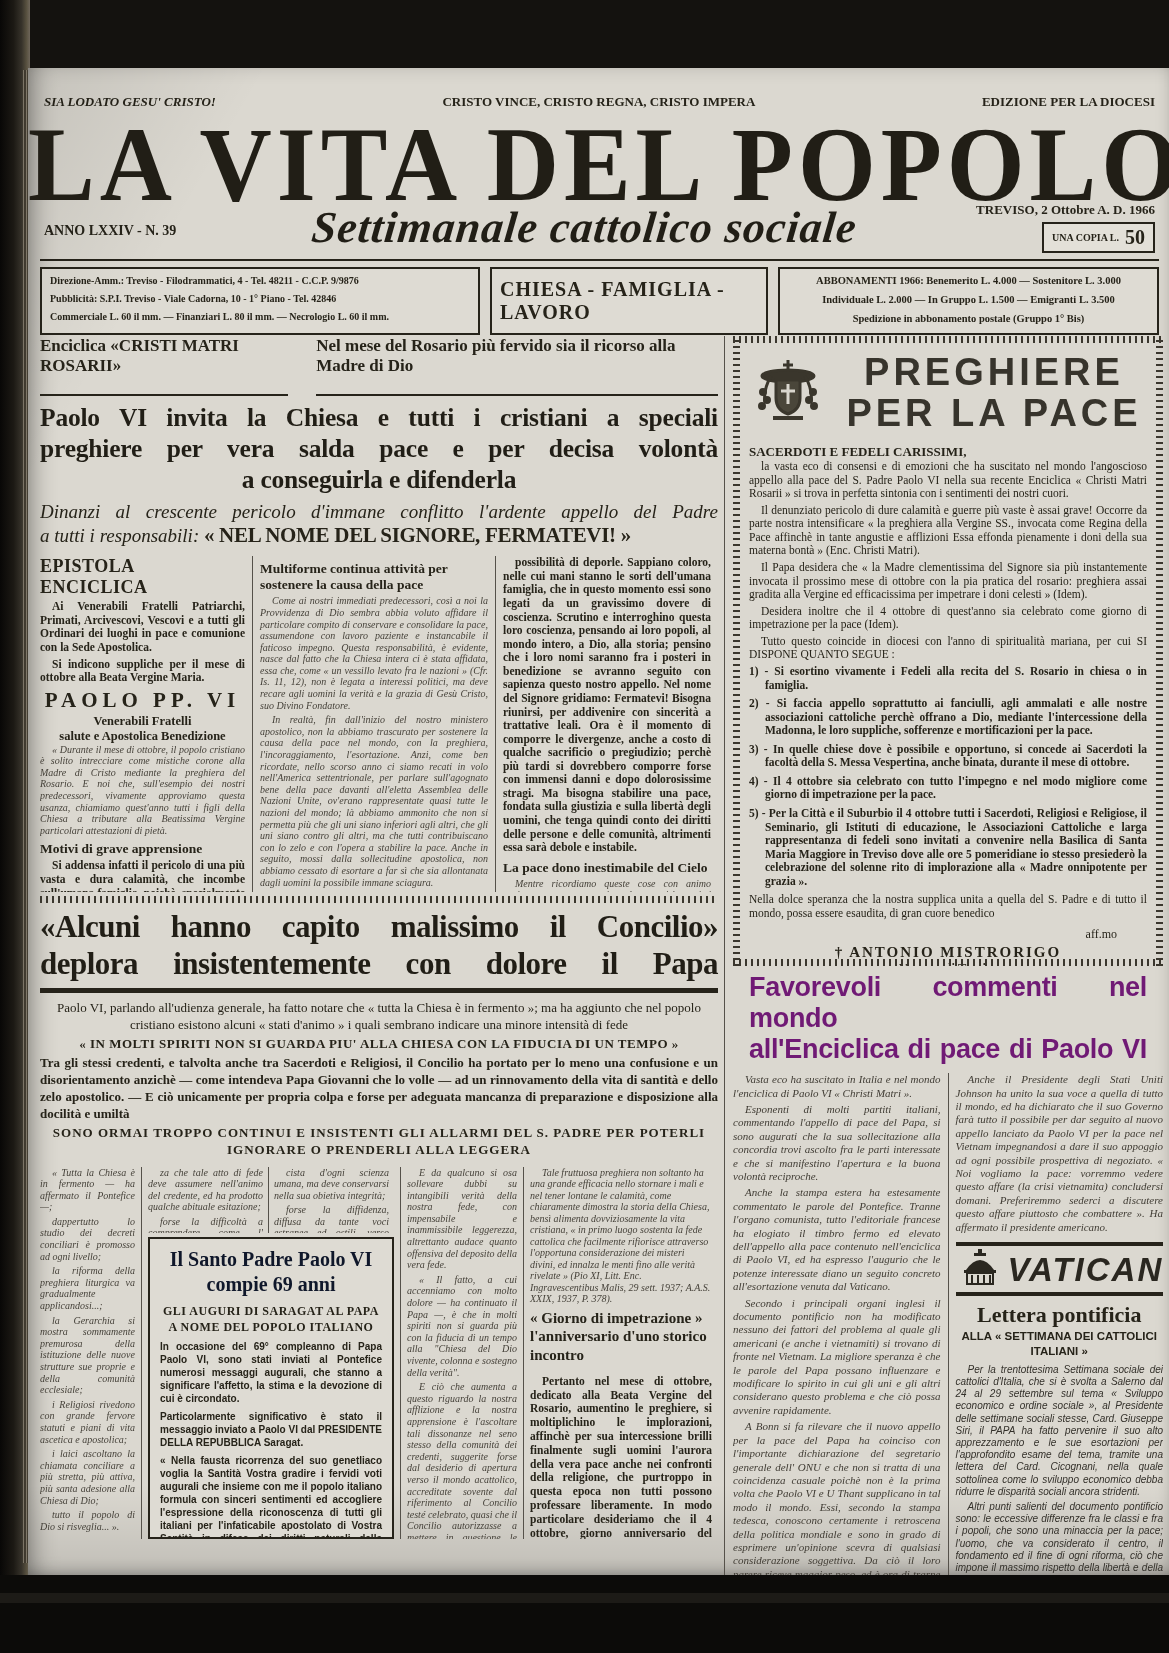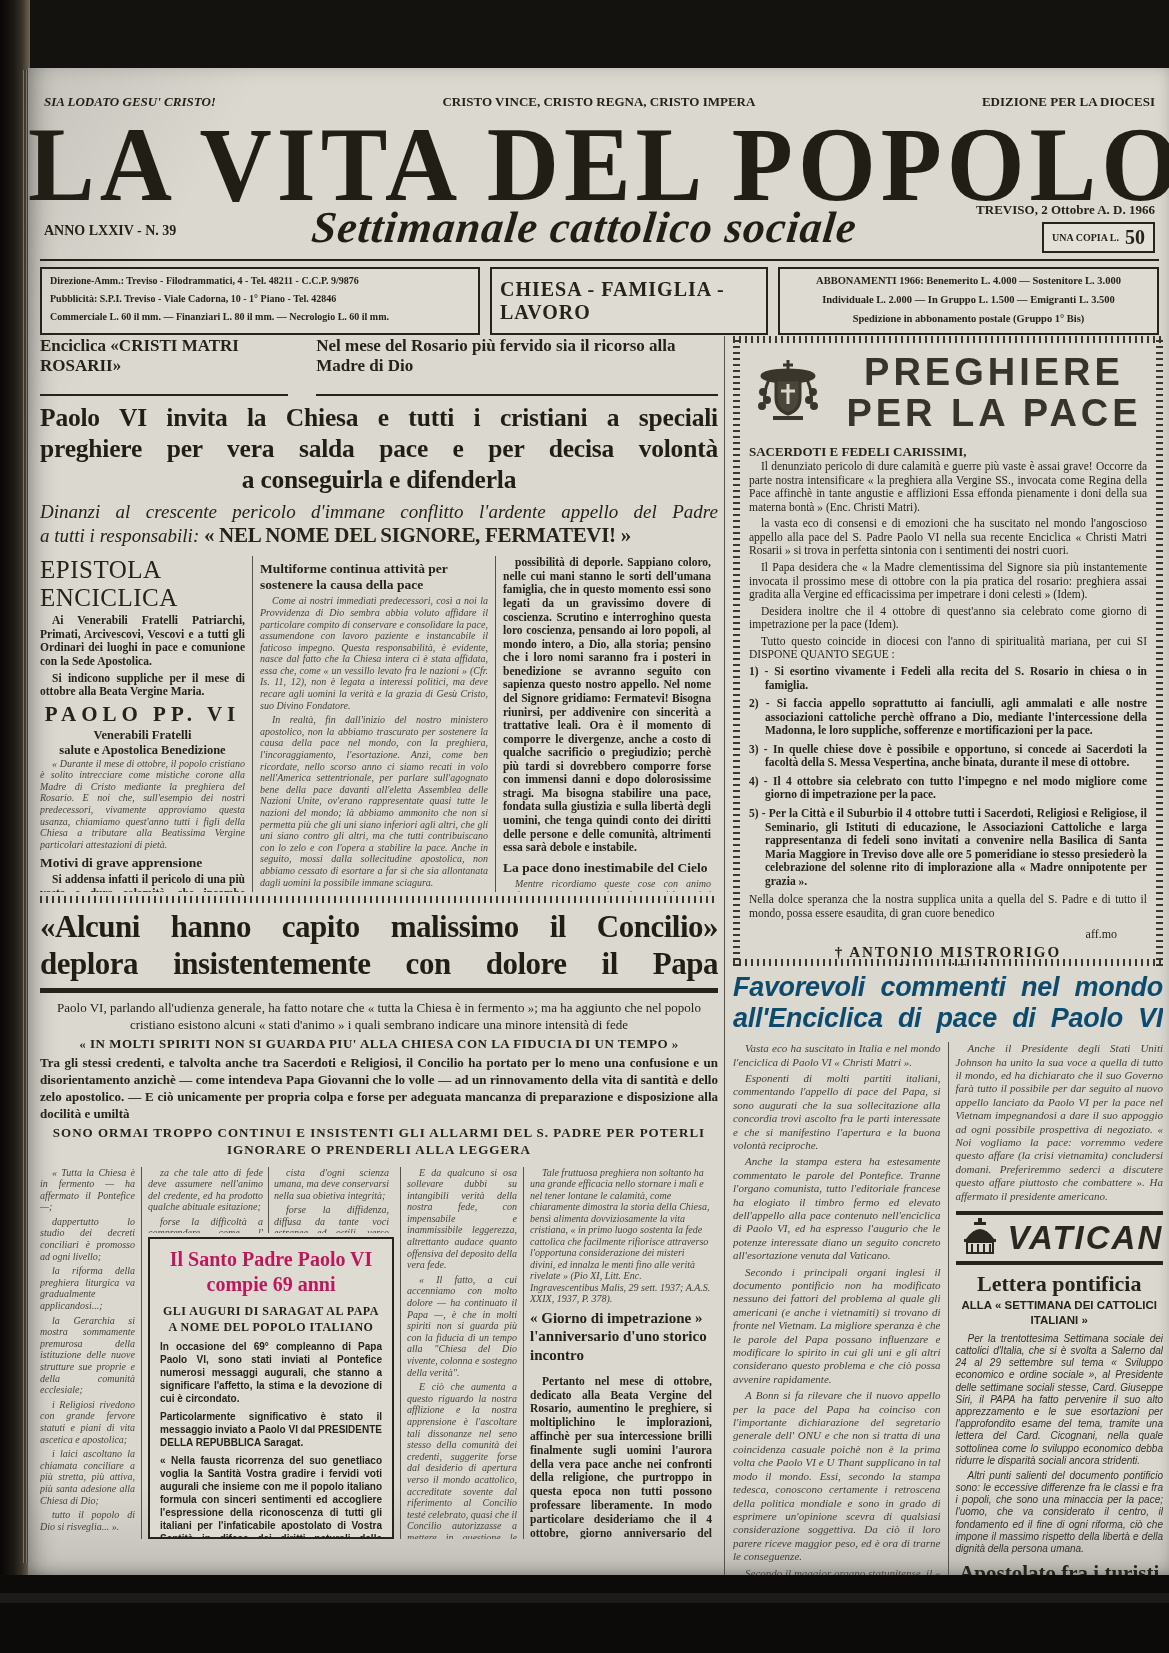--- a/index.html
+++ b/index.html
@@ -62,21 +62,21 @@
   .deck .l1{font-style:italic;font-size:19px;text-align:justify;text-align-last:justify;}
   .deck .l2{font-size:19px;}
   .deck .caps{font-weight:bold;font-size:21px;letter-spacing:-.3px;}
 
   .threecol{display:flex;height:336px;overflow:hidden;margin-bottom:2px;}
   .threecol .col{overflow:hidden;padding:0 7px;}
   .threecol .col+.col{border-left:1px solid #55514a;}
   .c1{width:205px;padding-left:0 !important;}
   .c2{width:228px;}
   .c3{flex:1;}
-  .eph{font-weight:normal;font-size:25px;letter-spacing:.5px;margin:0 0 2px 0;}
+  .eph{font-weight:bold;font-size:18px;letter-spacing:.5px;margin:0 0 2px 0;}
   .smallb{font-size:11.5px;line-height:1.18;font-weight:bold;}
   .smalli{font-size:10px;line-height:1.16;font-style:italic;color:#46423a;}
   .pope{text-align:center;font-weight:bold;font-size:21px;letter-spacing:5px;margin:3px 0 1px;}
   .salute{text-align:center;font-weight:bold;font-size:12.5px;line-height:1.2;}
   .subhead{font-weight:bold;font-size:13.5px;margin:5px 0 2px;text-indent:0;}
 
   .comb{height:7px;margin:4px 0 6px;background:repeating-linear-gradient(90deg,#3b372e 0 2px,transparent 2px 6px);}
   .vcomb{position:absolute;top:0;bottom:0;width:7px;background:repeating-linear-gradient(0deg,#3b372e 0 2px,transparent 2px 6px);}
 
   
@@ -92,21 +92,21 @@
   .ba{width:95px;padding-left:0 !important;}
   .bmid{width:246px;display:flex;flex-direction:column;}
   .bd{width:110px;}
   .bg{flex:1;}
   .ministrip{display:flex;height:66px;overflow:hidden;margin-bottom:4px;}
   .ministrip .m{flex:1;overflow:hidden;padding-right:5px;}
   .ministrip .m+.m{border-left:1px solid #55514a;padding-left:5px;}
 
   
   .cbox{border:2px solid #26231a;flex:1;overflow:hidden;padding:8px 10px;background:#dedbd3;}
-  .cbox-title{text-align:center;font-weight:bold;font-size:20px;line-height:1.25;color:#be185d;}
+  .cbox-title{text-align:center;font-weight:bold;font-size:20px;line-height:1.25;color:#0f172a;}
   .cbox-sub{text-align:center;font-weight:bold;font-size:12px;letter-spacing:.5px;margin:6px 0 5px;line-height:1.35;}
   .cbox-text p{font-family:"Liberation Sans",sans-serif;font-weight:bold;font-size:10px;line-height:1.3;text-align:justify;margin-bottom:5px;}
 
   
   .gpre p{font-size:10px;line-height:1.15;font-style:italic;color:#46423a;}
   .gtitle{font-weight:bold;font-size:15px;line-height:1.25;margin:4px 0 10px;}
   .gbody p{font-weight:bold;font-size:11.5px;line-height:1.2;text-align:justify;}
 
   
   .pbox{position:relative;height:610px;overflow:hidden;padding:12px 16px 8px;margin-bottom:4px;}
@@ -117,21 +117,21 @@
   .ptitle{flex:1;font-family:"Liberation Sans",sans-serif;font-weight:bold;font-size:38px;line-height:1.08;
           letter-spacing:4px;color:#37342c;text-align:center;}
   .psal{font-weight:bold;font-size:13px;margin-bottom:0;}
   .ptext p{font-size:11.5px;line-height:1.18;text-align:justify;}
   .pdisp p{font-size:11.5px;line-height:1.18;font-weight:bold;text-align:justify;text-indent:-16px;padding-left:16px;margin-bottom:5px;}
   .psig1{text-align:right;font-size:12px;margin:6px 30px 2px 0;}
   .psig2{text-align:center;font-weight:bold;font-size:15px;letter-spacing:2px;}
   .psig3{text-align:center;font-weight:bold;font-size:12.5px;}
 
   .fav-hl{font-family:"Liberation Sans",sans-serif;font-weight:bold;font-size:27px;line-height:1.15;
-          letter-spacing:-.3px;color:#0c4a6e;margin:6px 0 8px;font-style:italic;}
+          letter-spacing:-.3px;color:#701a75;margin:6px 16px 8px;}
   .fav-hl div{text-align:justify;text-align-last:justify;}
   .fav-cols{display:flex;height:560px;overflow:hidden;}
   .fav-cols .fc{flex:1;overflow:hidden;padding-right:7px;}
   .fav-cols .fc+.fc{border-left:1px solid #55514a;padding-left:7px;padding-right:0;}
   .fc p{font-size:11px;line-height:1.22;font-style:italic;color:#403c34;text-align:justify;}
 
   .vbadge{display:flex;align-items:center;gap:8px;border-top:4px solid #26231a;border-bottom:4px solid #26231a;
           padding:2px 4px;margin:8px 0 6px;}
   .vbadge .vtxt{flex:1;font-family:"Liberation Sans",sans-serif;font-weight:bold;font-size:33px;
           letter-spacing:2px;font-style:italic;color:#2a2720;text-align:center;line-height:1;}
@@ -344,22 +344,22 @@
               </svg>
             </span>
             <div class="ptitle">
               <div>PREGHIERE</div>
               <div>PER LA PACE</div>
             </div>
           </div>
 
           <div class="psal">SACERDOTI E FEDELI CARISSIMI,</div>
           <div class="ptext">
+              <p>la vasta eco di consensi e di emozioni che ha suscitato nel mondo l'angoscioso appello alla pace del S. Padre Paolo VI nella sua recente Enciclica « Christi Matri Rosarii » si trova in perfetta sintonia con i sentimenti dei nostri cuori.</p>
               <p>Il denunziato pericolo di dure calamità e guerre più vaste è assai grave! Occorre da parte nostra intensificare « la preghiera alla Vergine SS., invocata come Regina della Pace affinchè in tante angustie e afflizioni Essa effonda pienamente i doni della sua materna bontà » (Enc. Christi Matri).</p>
-              <p>la vasta eco di consensi e di emozioni che ha suscitato nel mondo l'angoscioso appello alla pace del S. Padre Paolo VI nella sua recente Enciclica « Christi Matri Rosarii » si trova in perfetta sintonia con i sentimenti dei nostri cuori.</p>
               <p>Il Papa desidera che « la Madre clementissima del Signore sia più instantemente invocata il prossimo mese di ottobre con la pia pratica del rosario: preghiera assai gradita alla Vergine ed efficacissima per impetrare i doni celesti » (Idem).</p>
               <p>Desidera inoltre che il 4 ottobre di quest'anno sia celebrato come giorno di impetrazione per la pace (Idem).</p>
               <p>Tutto questo coincide in diocesi con l'anno di spiritualità mariana, per cui SI DISPONE QUANTO SEGUE :</p>
             </div>
           <div class="pdisp noind">
               <p>1) - Si esortino vivamente i Fedeli alla recita del S. Rosario in chiesa o in famiglia.</p>
               <p>2) - Si faccia appello soprattutto ai fanciulli, agli ammalati e alle nostre associazioni cattoliche perchè offrano a Dio, mediante l'intercessione della Madonna, le loro suppliche, sofferenze e mortificazioni per la pace.</p>
               <p>3) - In quelle chiese dove è possibile e opportuno, si concede ai Sacerdoti la facoltà della S. Messa Vespertina, anche binata, durante il mese di ottobre.</p>
               <p>4) - Il 4 ottobre sia celebrato con tutto l'impegno e nel modo migliore come giorno di impetrazione per la pace.</p>
               <p>5) - Per la Città e il Suburbio il 4 ottobre tutti i Sacerdoti, Religiosi e Religiose, il Seminario, gli Istituti di educazione, le Associazioni Cattoliche e larga rappresentanza di fedeli sono invitati a convenire nella Basilica di Santa Maria Maggiore in Treviso dove alle ore 5 pomeridiane io stesso presiederò la celebrazione del solenne rito di implorazione alla « Madre onnipotente per grazia ».</p>

